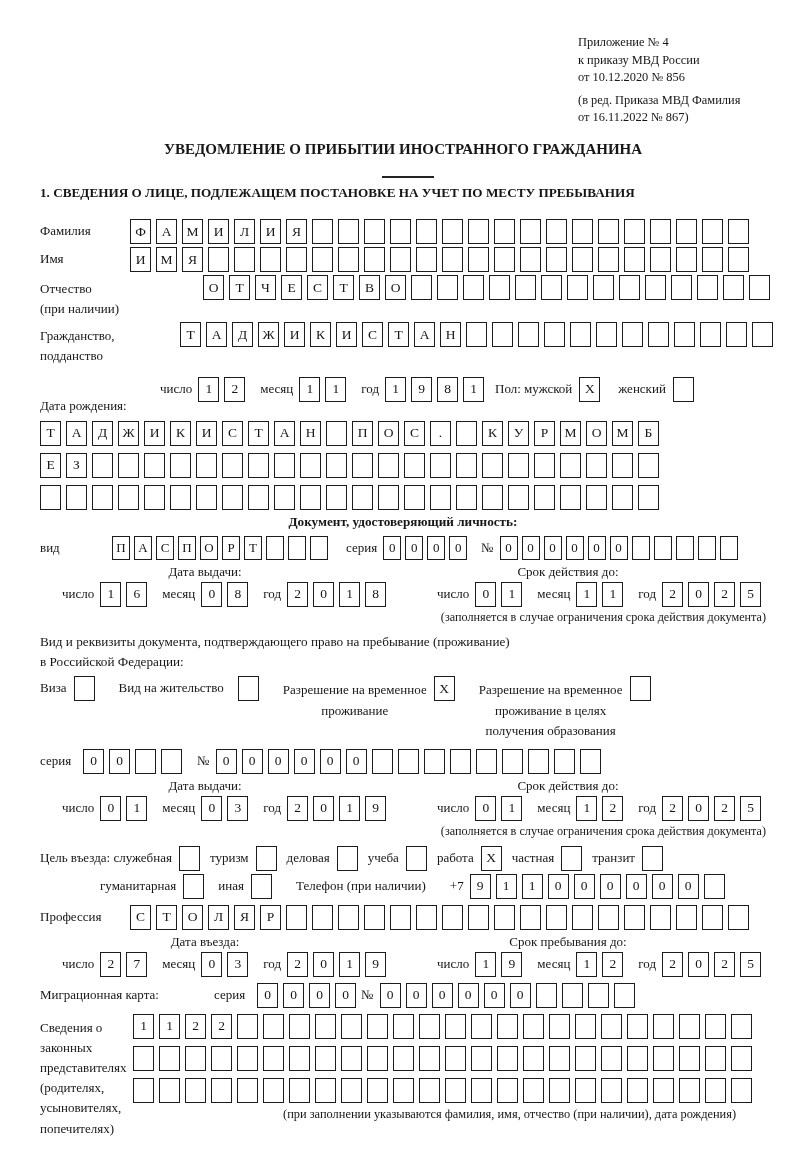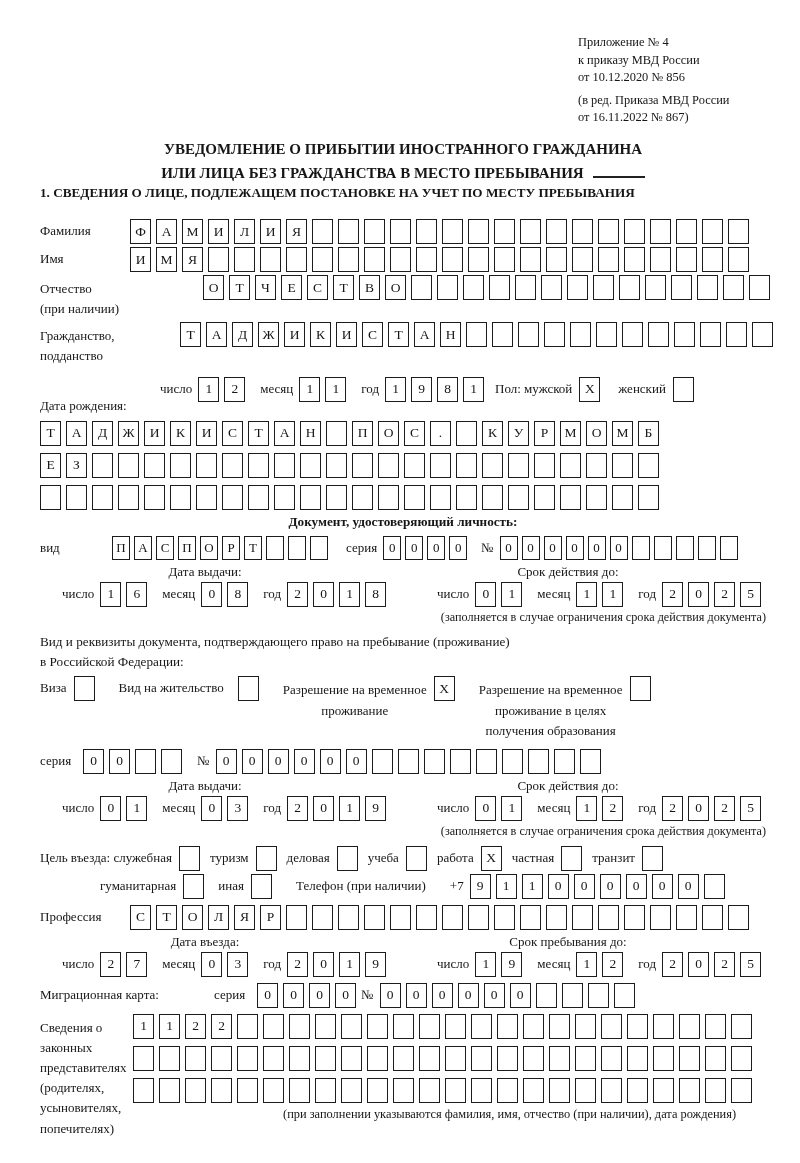--- a/index.html
+++ b/index.html
@@ -70,29 +70,29 @@
 </style>
 </head>
 <body>
 
 <div class="page">
 
   <div class="appendix">
     <div>Приложение № 4</div>
     <div>к приказу МВД России</div>
     <div>от 10.12.2020 № 856</div>
-    <div class="amend">(в ред. Приказа МВД России</div>
+    <div class="amend">(в ред. Приказа МВД Фамилия</div>
     <div>от 16.11.2022 № 867)</div>
   </div>
 
 
   <div class="title">
     <div>УВЕДОМЛЕНИЕ О ПРИБЫТИИ ИНОСТРАННОГО ГРАЖДАНИНА</div>
     <div>
-      <span>ИЛИ ЛИЦА БЕЗ ГРАЖДАНСТВА В МЕСТО ПРЕБЫВАНИЯ</span><span class="blank"></span>
+      <span class="blank"></span>
     </div>
   </div>
 
   <div class="sec-heading">1. СВЕДЕНИЯ О ЛИЦЕ, ПОДЛЕЖАЩЕМ ПОСТАНОВКЕ НА УЧЕТ ПО МЕСТУ ПРЕБЫВАНИЯ</div>
 
   <div class="row">
     <span class="lbl w90">Фамилия</span>
     <span class="boxes">
         <span class="box">Ф</span>
         <span class="box">А</span>

